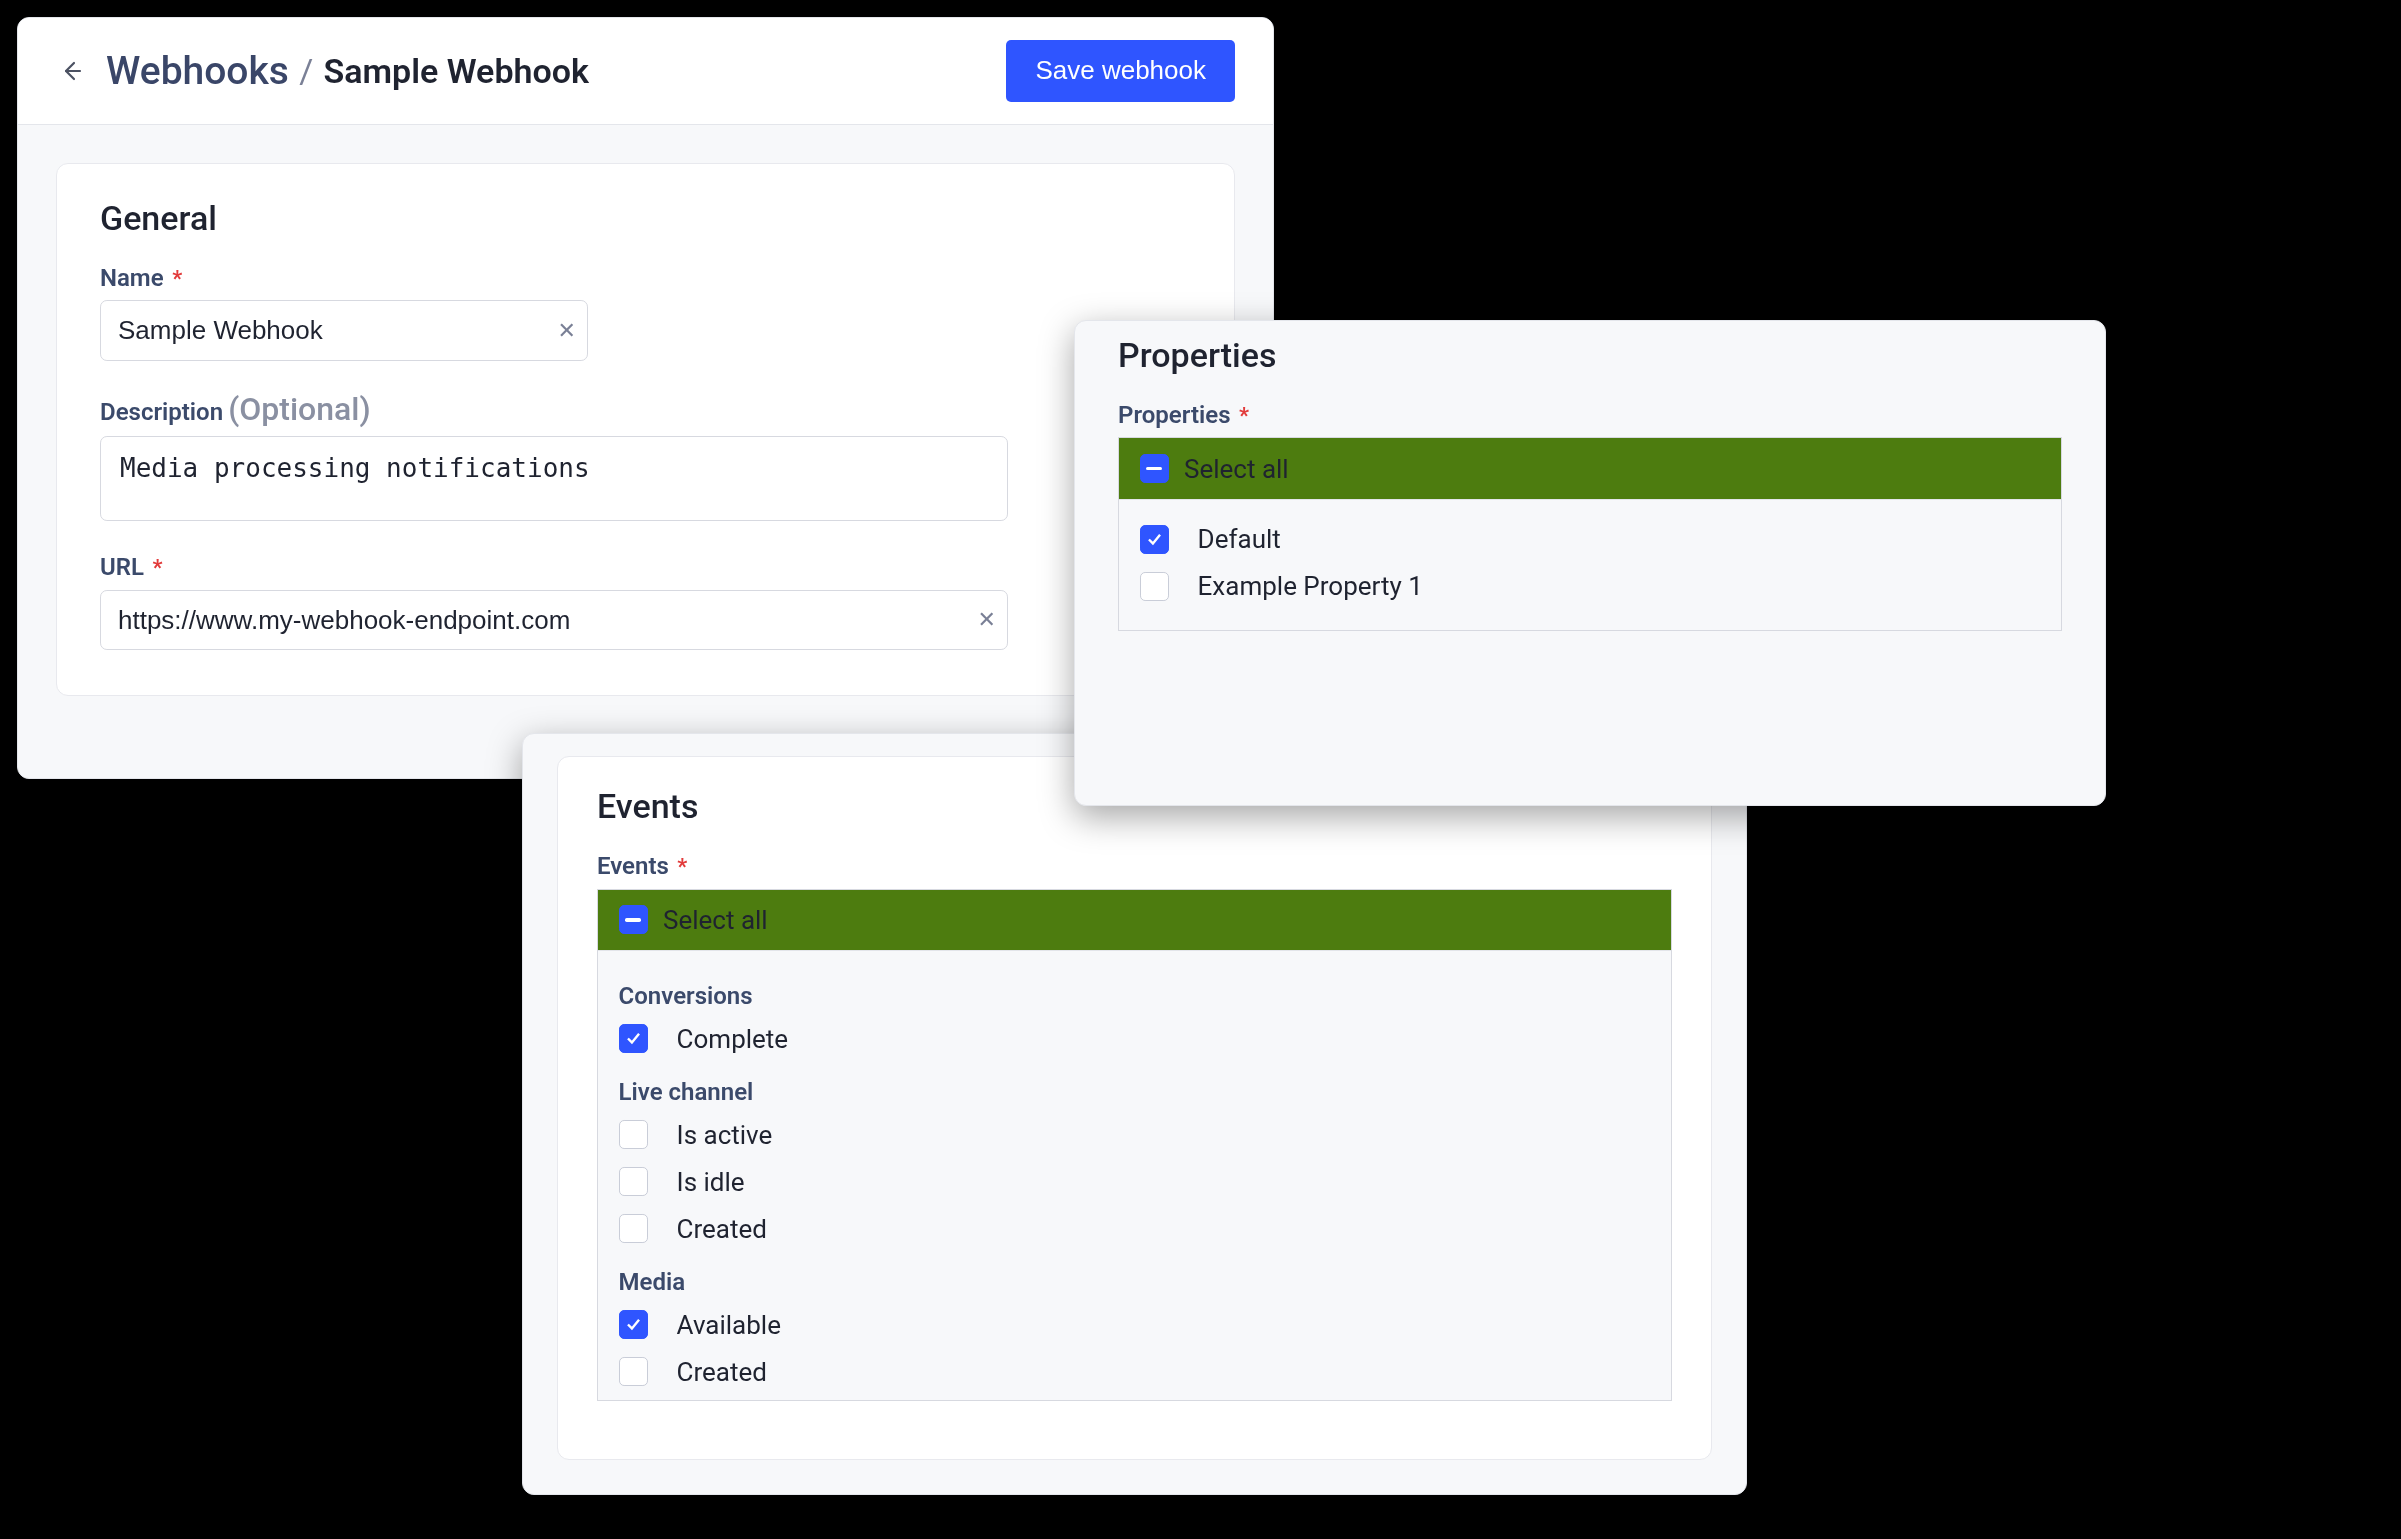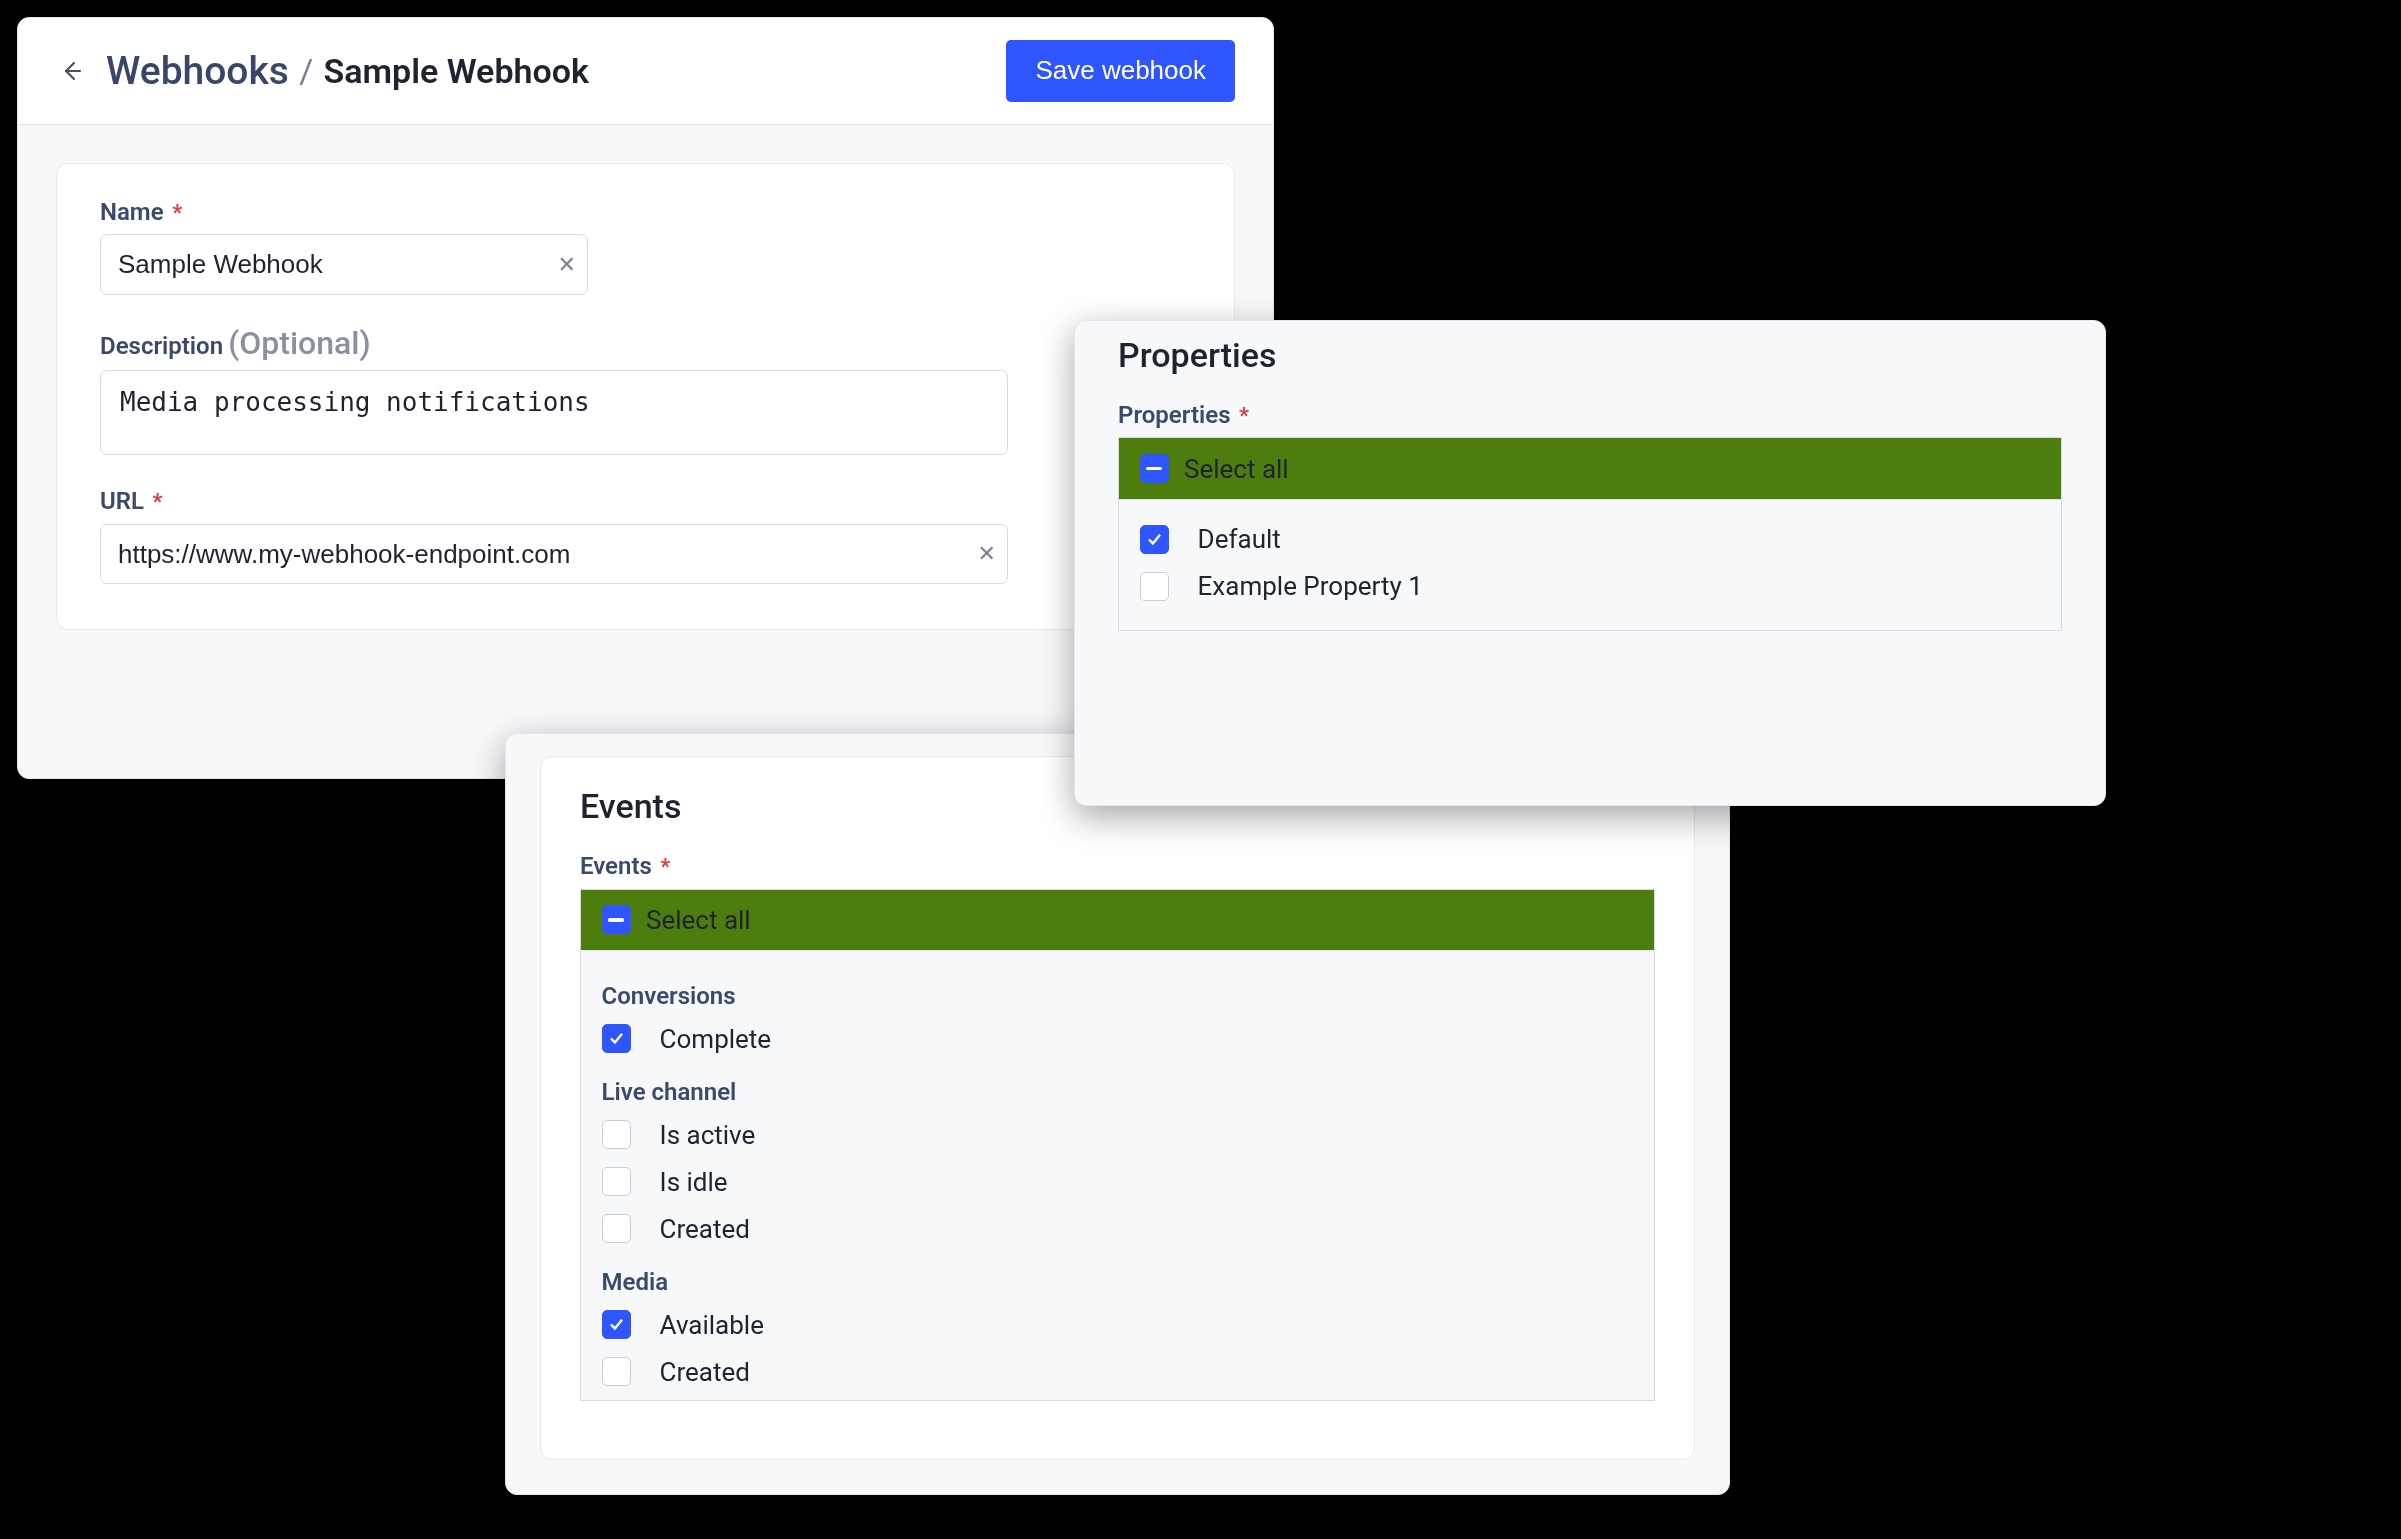--- a/index.html
+++ b/index.html
@@ -149,21 +149,21 @@
 .chk svg { width: 19px; height: 19px; stroke: #fff; stroke-width: 3; fill: none; }
 .chk.indeterminate::after {
   content: "";
   width: 15.4px; height: 3.4px; background: #fff; border-radius: 1.7px;
 }
 .chk-label { font-size: 26px; color: #1f2330; }
 
 
 .win-events {
   position: absolute;
-  left: 505px;
+  left: 522px;
   top: 733px;
   width: 1225px;
   height: 762px;
   background: #f7f8fa;
   border: 0.9px solid #e4e6eb;
   border-radius: 12px;
   box-shadow: 0 10.3px 34px rgba(0,0,0,0.35);
   padding: 22px 34px 34px 34px;
 }
 .card-events {
@@ -196,20 +196,21 @@
             <path d="M6 12h14" stroke-width="2.2" stroke-linecap="round"></path>
           </svg>
       </span>
       <span class="crumb-link">Webhooks</span>
       <span class="crumb-sep">/</span>
       <span class="crumb-cur">Sample Webhook</span>
       <button class="save-btn">Save webhook</button>
     </div>
 
     <div class="card-general">
+      <div class="section-title">General</div>
 
       <div class="label-row">
         <span class="field-label">Name</span>
         <span class="req">*</span>
       </div>
       <div class="name-wrap">
         <input class="text-input" value="Sample Webhook" style="">
         <button class="clear-x">✕</button>
       </div>
 

